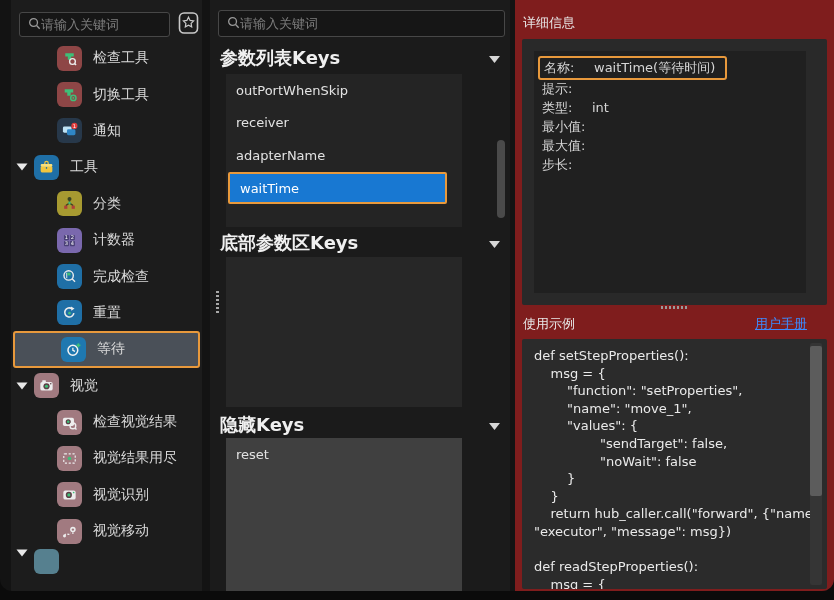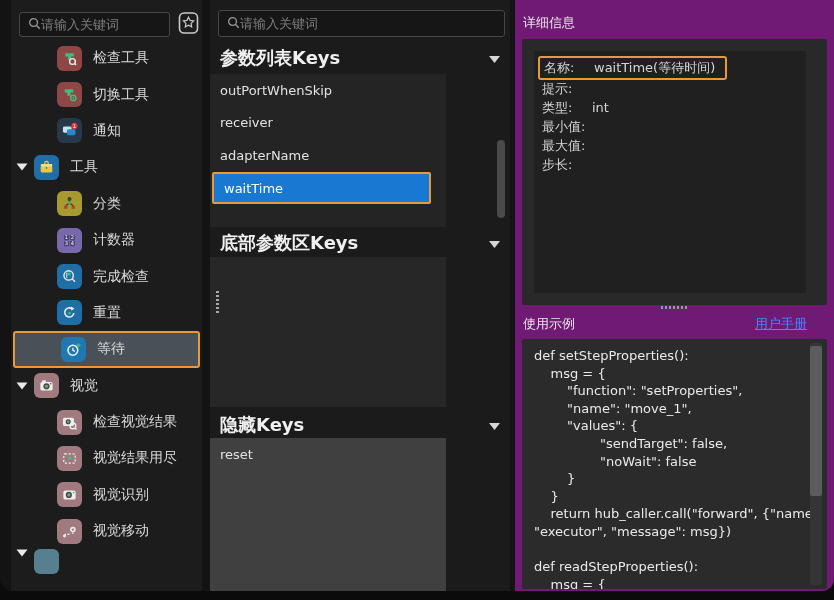--- a/index.html
+++ b/index.html
@@ -4,21 +4,21 @@
 <style>
   * { box-sizing: border-box; margin: 0; padding: 0; }
   html,body { width: 834px; height: 600px; background: #0B0B0B; overflow: hidden;
     font-family: "DejaVu Sans", "Liberation Sans", sans-serif; }
   .app { position: absolute; left:0; top:0; width:834px; height:591px;
     background:#131313; border-radius:0 0 12px 12px; overflow:hidden; }
 
   
   .panel-left  { position:absolute; left:11px;  top:0; width:191px; height:591px; background:#1C1C1C; }
   .panel-mid   { position:absolute; left:210px; top:0; width:300px; height:591px; background:#1B1B1B; }
-  .panel-right { position:absolute; left:515px; top:0; width:319px; height:591px; background:#701a75; }
+  .panel-right { position:absolute; left:515px; top:0; width:319px; height:591px; background:#7f1d1d; }
 
   
   .searchbox { display:flex; align-items:center; padding:0 8px;
     background:#161616; border:1px solid #474747; border-radius:3px; }
   .searchbox input { flex:1; min-width:0; background:transparent; border:none; outline:none;
     color:#bdbdbd; font-size:13px; font-family:inherit; }
   .searchbox input::placeholder { color:#7d7d7d; }
   .lsearch { position:absolute; left:8px; top:12px; width:151px; height:25px; }
   .fav-btn { position:absolute; left:165px; top:12px; width:25px; height:25px;
     display:flex; align-items:center; justify-content:center; cursor:pointer; }
@@ -33,21 +33,21 @@
   .tool-icon { width:25px; height:25px; border-radius:6px; flex:none;
     display:flex; align-items:center; justify-content:center; }
   .tree-label { margin-left:11px; font-size:14px; color:#DADADA; white-space:nowrap; }
   .tree-row.sel { background:#4A5058; border:2px solid #E8993C; border-radius:3px; margin:0 2px; }
   .tree-row.partial { align-items:flex-start; }
 
   
   .sec-head { position:absolute; left:0; width:300px; height:28px; display:flex;
     align-items:center; justify-content:space-between; padding:0 10px; }
   .sec-title { font-size:18px; font-weight:bold; color:#F0F0F0; }
-  .sec-list { position:absolute; left:0; width:236px; }
+  .sec-list { position:absolute; left:16px; width:236px; }
   .param-item { height:32.6px; display:flex; align-items:center; padding-left:10px;
     font-size:13px; color:#E2E2E2; }
   .param-item.psel { background:#1878D2; border:2px solid #E8993C; border-radius:2px;
     margin-left:2px; margin-right:15px; color:#FFFFFF; }
   .list-scrollbar { position:absolute; left:287px; top:140px; width:8px; height:78px;
     background:#4A4A4A; border-radius:4px; }
   .v-dots { position:absolute; left:6px; top:291px; width:3px; height:23px;
     background:repeating-linear-gradient(to bottom,#A9A9A9 0 2px,transparent 2px 4px); }
 
   

